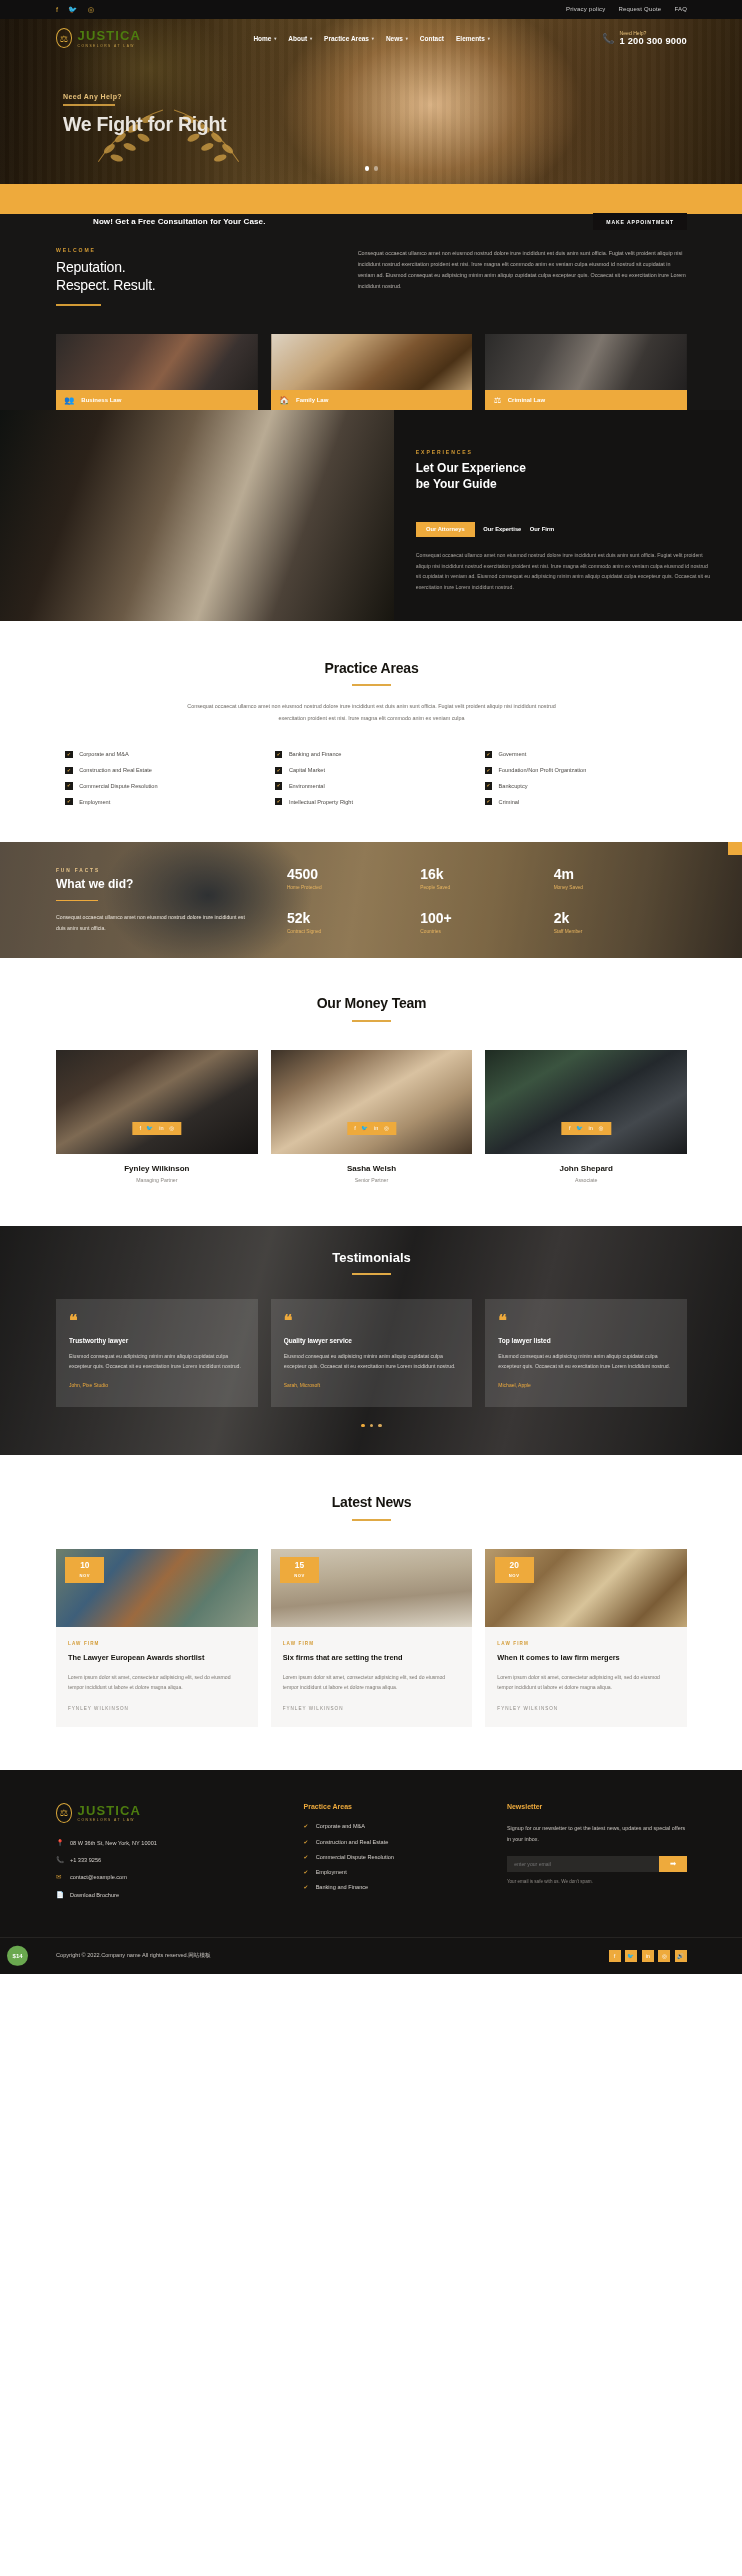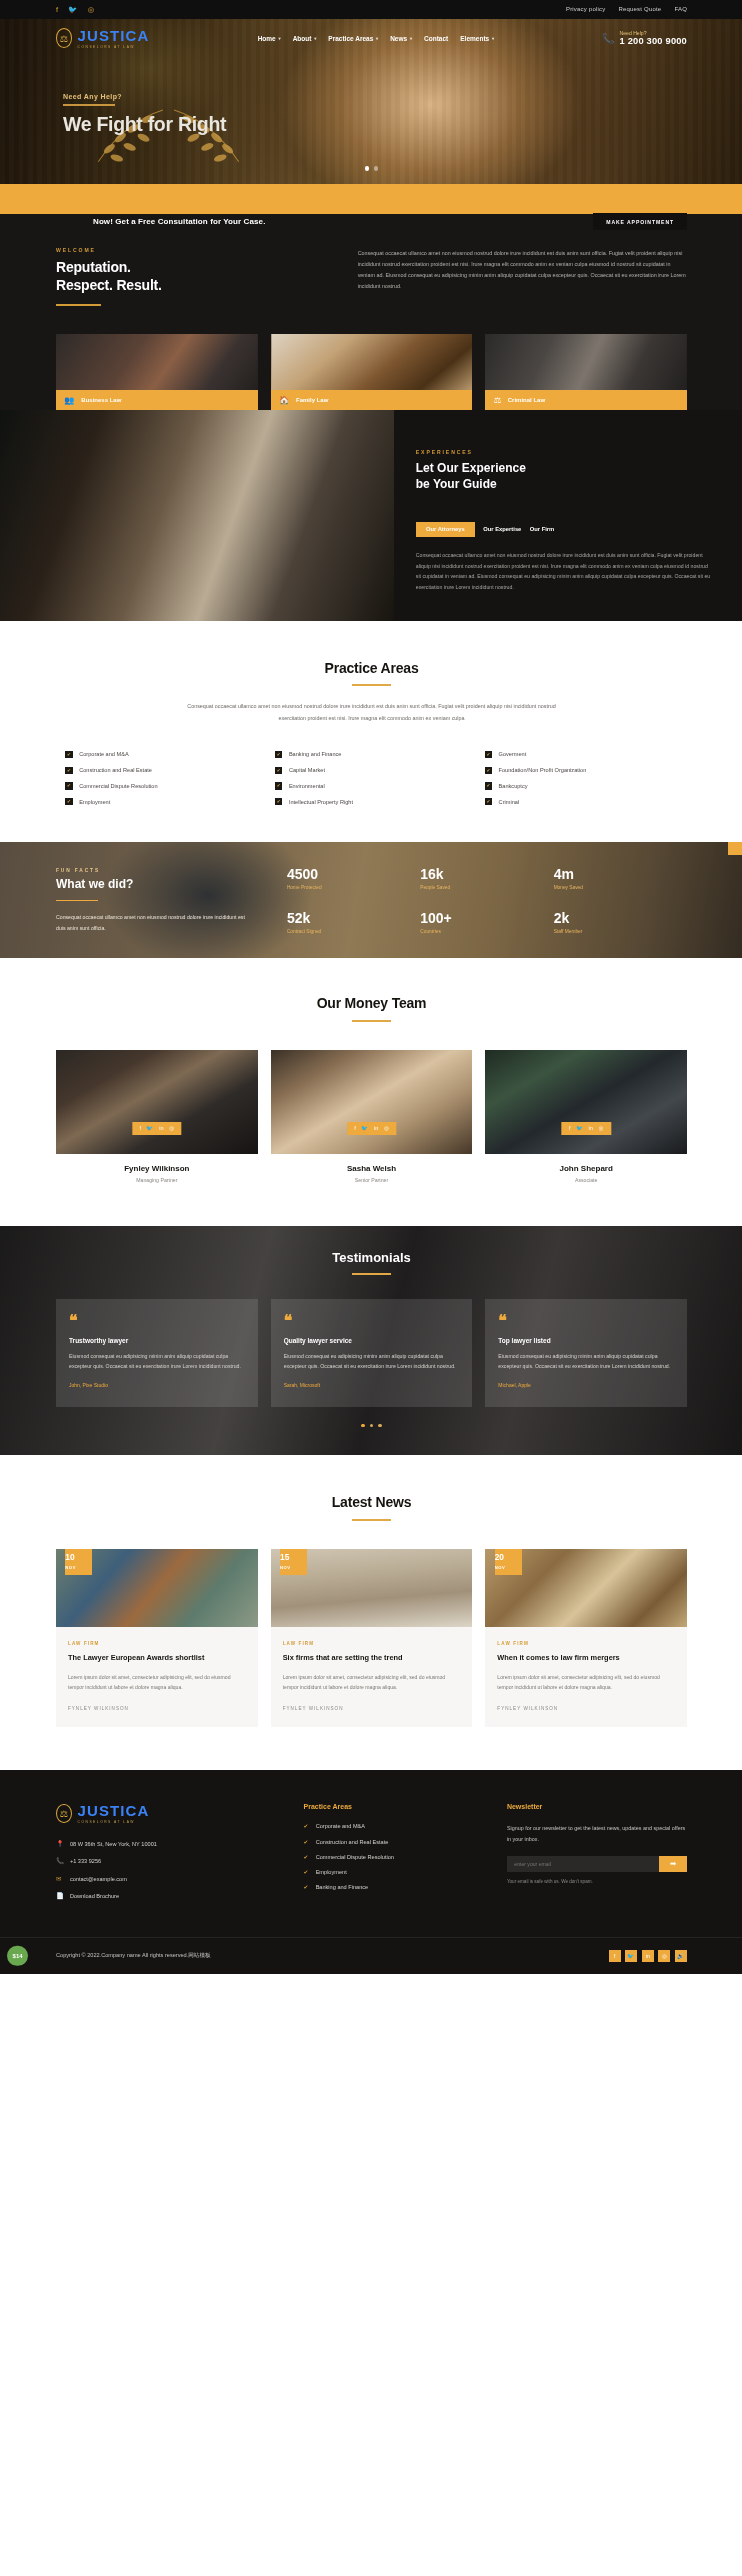--- a/index.html
+++ b/index.html
@@ -54,36 +54,36 @@
   }
 
   
   .navbar { position:absolute; top:0; left:0; right:0; z-index:10; height:39px; display:flex; align-items:center; }
   .navbar .wrap { display:flex; align-items:center; justify-content:space-between; }
   .brand { display:flex; align-items:center; gap:5.6px; }
   .brand-mark {
     width:16px; height:19.5px; border:1.1px solid #d9a73a; border-radius:50%;
     display:flex; align-items:center; justify-content:center; color:#d9a73a; font-size:9.3px;
   }
-  .brand-text .bt1 { color:#3b82f6; font-size:15px; font-weight:bold; letter-spacing:1.1px; line-height:1; }
+  .brand-text .bt1 { color:#4d7c0f; font-size:13px; font-weight:bold; letter-spacing:1.1px; line-height:1; }
   .brand-text .bt2 { color:#c9a24a; font-size:3.3px; letter-spacing:1.5px; margin-top:1.9px; }
   .menu { display:flex; gap:12px; align-items:center; }
   .menu a { color:#fff; font-size:6.5px; font-weight:bold; text-decoration:none; display:flex; align-items:center; gap:2.8px; }
   .menu a .caret { font-size:4.2px; opacity:.8; }
   .needhelp { display:flex; align-items:center; gap:4.6px; }
   .needhelp .ph { color:#e0a945; font-size:10.2px; }
   .nh-l1 { color:#e9c27a; font-size:5.1px; }
   .nh-l2 { color:#fff; font-size:9.3px; font-weight:bold; letter-spacing:0.2px; }
 
   
   .welcome { background:#171615; padding:33px 0 0; }
   .wel-grid { display:flex; gap:24px; align-items:flex-start; }
   .wel-left { width:44%; }
   .eyebrow { color:#d39b35; font-size:5.1px; font-weight:bold; letter-spacing:1.9px; margin-bottom:6.5px; }
-  .wel-h { color:#fff; font-size:14px; font-weight:bold; line-height:1.28; letter-spacing:-0.2px; }
+  .wel-h { color:#fff; font-size:14px; font-weight:normal; line-height:1.28; letter-spacing:-0.2px; }
   .gold-rule { width:45px; height:1.9px; background:#d39b35; margin-top:9.3px; }
   .wel-right { flex:1; color:#b5b1ac; font-size:5.4px; line-height:2.0; padding-top:1.9px; }
 
   .svc-row { display:flex; gap:13px; margin-top:28px; position:relative; z-index:2; }
   .svc { flex:1; }
   .svc-img { height:56px; background-size:cover; background-position:center; }
   .svc-i1 { background-image:linear-gradient(125deg,#2e2a28 0%,#5b4236 38%,#8a5f45 56%,#3a3230 78%,#23201e 100%); }
   .svc-i2b{ background-image:linear-gradient(140deg,#ded3c2 0%,#c3a276 32%,#7d5630 58%,#4a3116 80%,#b99a6e 100%); }
   .svc-i3 { background-image:linear-gradient(115deg,#2b2a29 0%,#4a4643 30%,#7d756d 52%,#3b3734 74%,#222020 100%); }
   .svc-bar { background:#eeaa3c; display:flex; align-items:center; gap:6.5px; padding:5.6px 8.4px; }
@@ -169,22 +169,22 @@
 
   
   .news { background:#fff; padding:39px 0 43px; text-align:center; }
   .news-row { display:flex; gap:13px; margin-top:28px; text-align:left; }
   .nw { flex:1; background:#f7f6f5; }
   .nw-img { position:relative; height:78px; background-size:cover; }
   .nw-i1 { background-image:linear-gradient(130deg,#6e7f6c 0%,#3e5f7a 28%,#9c6a3f 50%,#5d7b6d 72%,#8d9a86 100%); }
   .nw-i2 { background-image:linear-gradient(175deg,#cfc6b4 0%,#b8ab93 35%,#a1917a 62%,#dcd5c6 100%); }
   .nw-i3 { background-image:linear-gradient(135deg,#b79a6c 0%,#8a6b42 30%,#d8c49a 55%,#7a5c36 80%,#c2a878 100%); }
   .nw-date {
-    position:absolute; left:9.3px; top:0; background:#eeaa3c; color:#fff;
-    width:27px; padding:4.6px 0 4.6px; text-align:left;
+    position:absolute; left:9.3px; top:8px; background:#eeaa3c; color:#fff;
+    width:39px; padding:4.6px 0 4.6px; text-align:center;
   }
   .nw-d { font-size:8.4px; font-weight:bold; line-height:1; }
   .nw-m { font-size:4.1px; font-weight:bold; letter-spacing:0.6px; margin-top:3.7px; }
   .nw-body { padding:14px 12px 16.7px; }
   .nw-cat { color:#d39b35; font-size:4.6px; font-weight:bold; letter-spacing:1.1px; }
   .nw-t { font-size:7.4px; font-weight:bold; color:#16140f; line-height:1.45; margin-top:7.4px; }
   .nw-p { font-size:5.1px; color:#7b7771; line-height:2.0; margin-top:8.4px; }
   .nw-auth { font-size:4.6px; color:#8b8782; letter-spacing:1px; margin-top:13px; }
 
   

